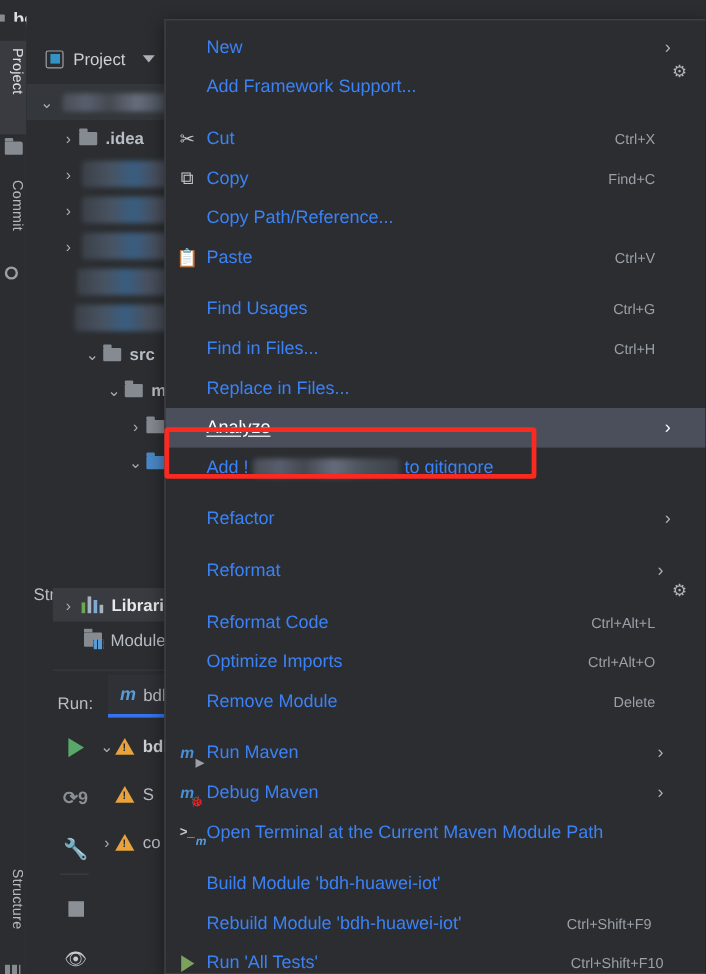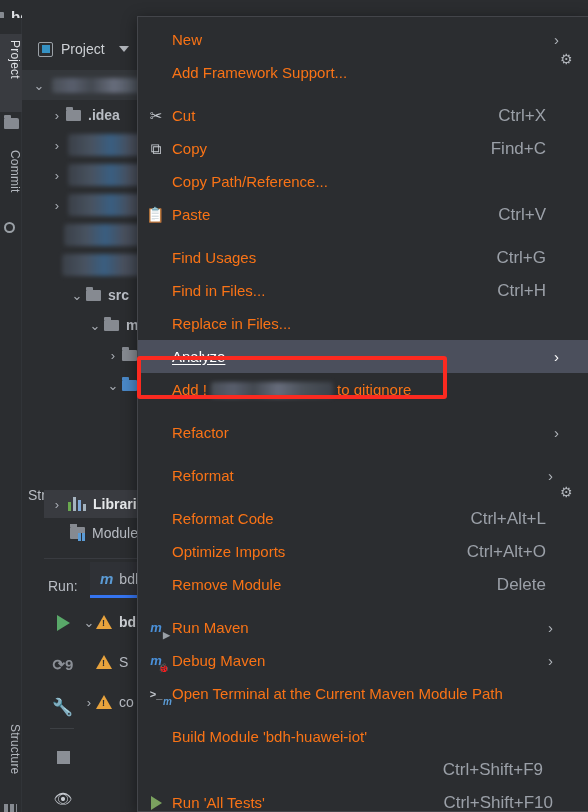--- a/index.html
+++ b/index.html
@@ -163,25 +163,25 @@
   }
   .mi {
     position: relative; height: 33px; display:flex; align-items:center;
     padding-left: 34px; cursor: default;
   }
   .mi.hl { background:#4b4f5c; }
   .mi .micon {
     position:absolute; left: 9px; top:50%; transform:translateY(-50%);
     width: 18px; height: 18px; display:flex; align-items:center; justify-content:center;
   }
-  .mlabel { font-size: 15px; color:#f97316; white-space: nowrap; }
+  .mlabel { font-size: 15px; color:#3b82f6; white-space: nowrap; }
   .mi.hl .mlabel { color: #ffffff; }
   .ul { text-decoration: underline; text-underline-offset: 2px; }
   .mshort {
-    position: absolute; right: 42px; font-size: 17px; color:#9ba0a8; white-space:nowrap;
+    position: absolute; right: 42px; font-size: 12px; color:#9ba0a8; white-space:nowrap;
   }
   .msub {
     position: absolute; right: 29px; font-size: 15px; color:#b0b4ba;
   }
   .msep { height: 10px; }
 
   
   .ic-cut, .ic-copy, .ic-paste { font-size: 15px; color:#c3c7cd; }
   .ic-mvn { font-size:13px; font-style:italic; font-weight:bold; color:#4a90d9; position:relative;}
   .ic-mvn .sub { position:absolute; right:-5px; bottom:-3px; font-size:9px; color:#9aa0a6; font-style:normal;}
@@ -460,20 +460,21 @@
       <span class="micon ic-term">&gt;_<span class="m">m</span></span>
       <span class="mlabel">Open Terminal at the Current Maven Module Path</span>
     </div>
 
     <div class="msep"></div>
 
     <div class="mi">
       <span class="mlabel">Build Module 'bdh-huawei-iot'</span>
     </div>
     <div class="mi">
+      <span class="mlabel">Rebuild Module 'bdh-huawei-iot'</span>
       <span class="mshort" style="right:45px;">Ctrl+Shift+F9</span>
     </div>
     <div class="mi">
       <span class="micon">
           <span class="ic-run"></span>
         </span>
       <span class="mlabel">Run 'All Tests'</span>
       <span class="mshort" style="right:35px;">Ctrl+Shift+F10</span>
     </div>
 

